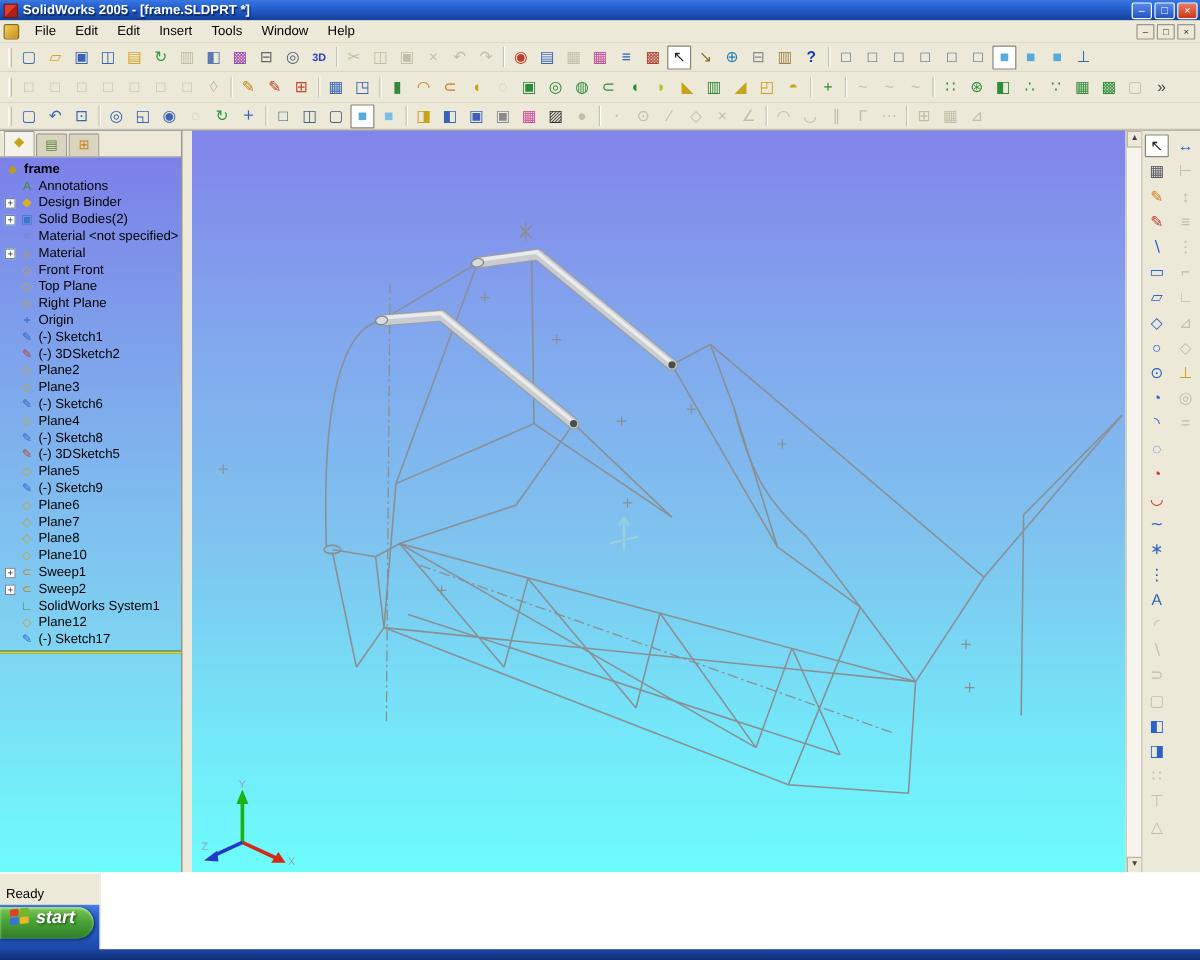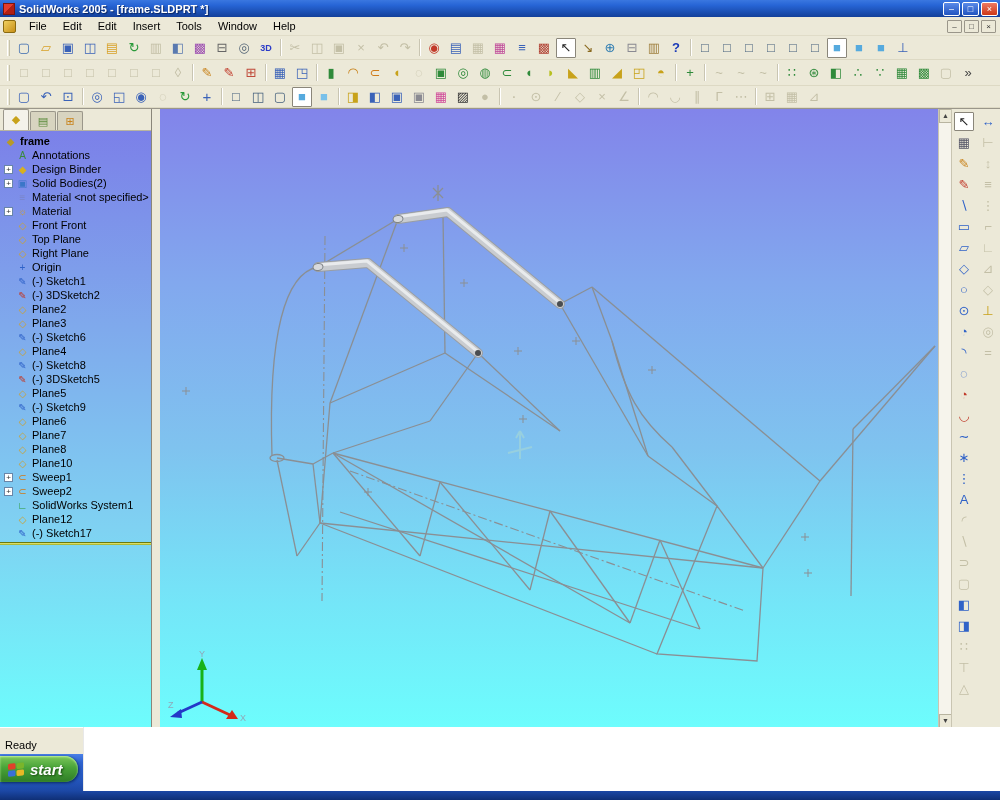--- a/index.html
+++ b/index.html
@@ -73,21 +73,21 @@
   #rightbar { position:absolute; left:951px; top:0; width:49px; height:619px; background:#ece9d8;
     border-left:1px solid #c9c5b2; display:flex; padding-top:2px; }
   #rightbar .col { width:24px; display:flex; flex-direction:column; align-items:center; }
   #rightbar .tbtn { width:20px; height:19px; margin:1px 0; }
   
   #statusbar { position:absolute; left:0; top:727px; width:1000px; height:27px; background:#ece9d8;
     border-top:1px solid #fff; display:flex; align-items:flex-end; padding:0 0 3px 5px; z-index:10; }
   #taskbar { position:absolute; left:0; top:754px; width:1000px; height:46px; z-index:20;
     background: linear-gradient(180deg,#4a80e8 0%,#2f63cf 18%,#2456bd 55%,#1c48a6 80%,#0f2f76 100%); }
   #startbtn { position:absolute; left:0px; top:2px; width:78px; height:26px;
-    border-radius:0 13px 13px 0; display:flex; align-items:center; padding-left:8px; gap:5px;
+    border-radius:0 13px 13px 0; display:flex; padding-left:8px; gap:5px;
     background: linear-gradient(180deg,#7cc75a 0%,#49a338 45%,#2f7d26 100%);
     box-shadow: inset 0 1px 2px #bdf09a, 1px 1px 3px #0a2a60; }
   #startbtn .stxt { color:#fff; font-style:italic; font-weight:bold; font-size:15px; text-shadow:1px 1px 2px #1a4a12; }
   #whiteoverlay { position:absolute; left:83px; top:727px; width:917px; height:64px; background:#ffffff; z-index:40;
     border-left:1px solid #e8e8e8; }
 </style>
 </head>
 <body>
 
 <div id="titlebar">

